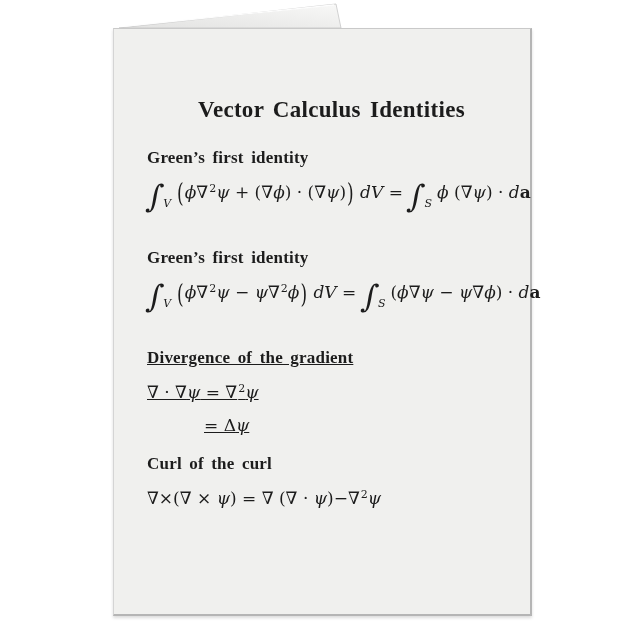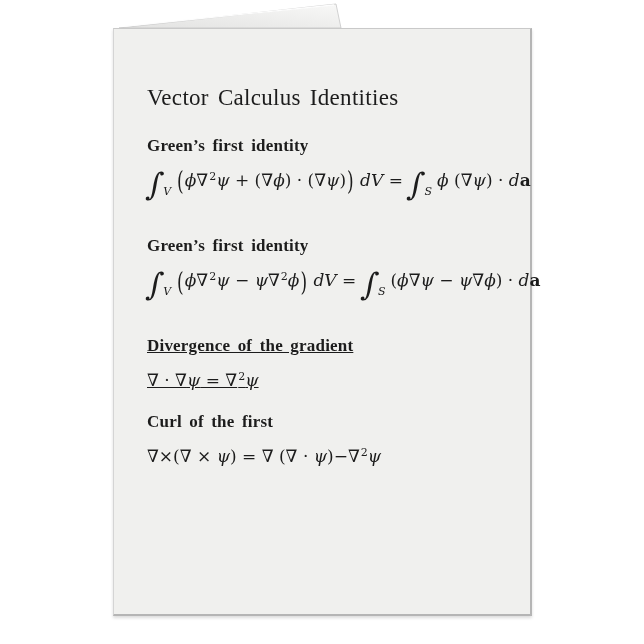--- a/index.html
+++ b/index.html
@@ -42,26 +42,27 @@
     border-bottom: 2px solid var(--edge);
     box-shadow: 0 2px 3px rgba(0,0,0,0.14);
     z-index: 1;
   }
   .card-content {
     padding: 54px 14px 0 33px;
     color: var(--text);
   }
   .title {
     font-size: 23px;
-    font-weight: normal;
+    font-weight: bold;
     line-height: 1.3;
-    margin: 0;
+    margin: 12px;
     word-spacing: 3px;
     letter-spacing: 0.3px;
     white-space: nowrap;
+    text-align: center;
   }
   section.sec { margin: 0; }
   #sections section:nth-child(1) { margin-top: 22px; }
   #sections section:nth-child(2) { margin-top: 28px; }
   #sections section:nth-child(3) { margin-top: 28px; }
   #sections section:nth-child(4) { margin-top: 18px; text-decoration: underline; }
   #sections section:nth-child(5) { margin-top: 13px; }
   .sec-heading {
     font-size: 17px;
     font-weight: bold;
@@ -140,24 +141,25 @@
     <div class="formulas">
               <div class="formula"><span class="intwrap"><span class="intglyph">∫</span><span class="intsub">V</span></span><span class="bigparen">(</span><span class="vit">ϕ</span><span class="vtx">∇</span><span class="supn">2</span><span class="vit">ψ</span><span class="vtx"> − </span><span class="vit">ψ</span><span class="vtx">∇</span><span class="supn">2</span><span class="vit">ϕ</span><span class="bigparen">)</span><span class="vit"> dV</span><span class="vtx"> = </span><span class="intwrap"><span class="intglyph">∫</span><span class="intsub">S</span></span><span class="vtx">(</span><span class="vit">ϕ</span><span class="vtx">∇</span><span class="vit">ψ</span><span class="vtx"> − </span><span class="vit">ψ</span><span class="vtx">∇</span><span class="vit">ϕ</span><span class="vtx">) · </span><span class="vit">d</span><span class="vbd">a</span></div>
             </div>
   </section>
           <section class="sec">
   </section>
           <section class="sec">
     <h2 class="sec-heading">Divergence of the gradient</h2>
     <div class="formulas">
               <div class="formula"><span class="vtx">∇ · ∇</span><span class="vit">ψ</span><span class="vtx"> = ∇</span><span class="supn">2</span><span class="vit">ψ</span></div>
+              <div class="formula"><span class="pad" style="width: 57px;"></span><span class="vtx">= Δ</span><span class="vit">ψ</span></div>
             </div>
   </section>
           <section class="sec">
-    <h2 class="sec-heading">Curl of the first</h2>
+    <h2 class="sec-heading">Curl of the curl</h2>
     <div class="formulas">
               <div class="formula"><span class="vtx">∇×(∇ × </span><span class="vit">ψ</span><span class="vtx">) = ∇ (∇ · </span><span class="vit">ψ</span><span class="vtx">)−∇</span><span class="supn">2</span><span class="vit">ψ</span></div>
             </div>
   </section>
         </div>
     </div>
   </div>
 
 </div>
 

